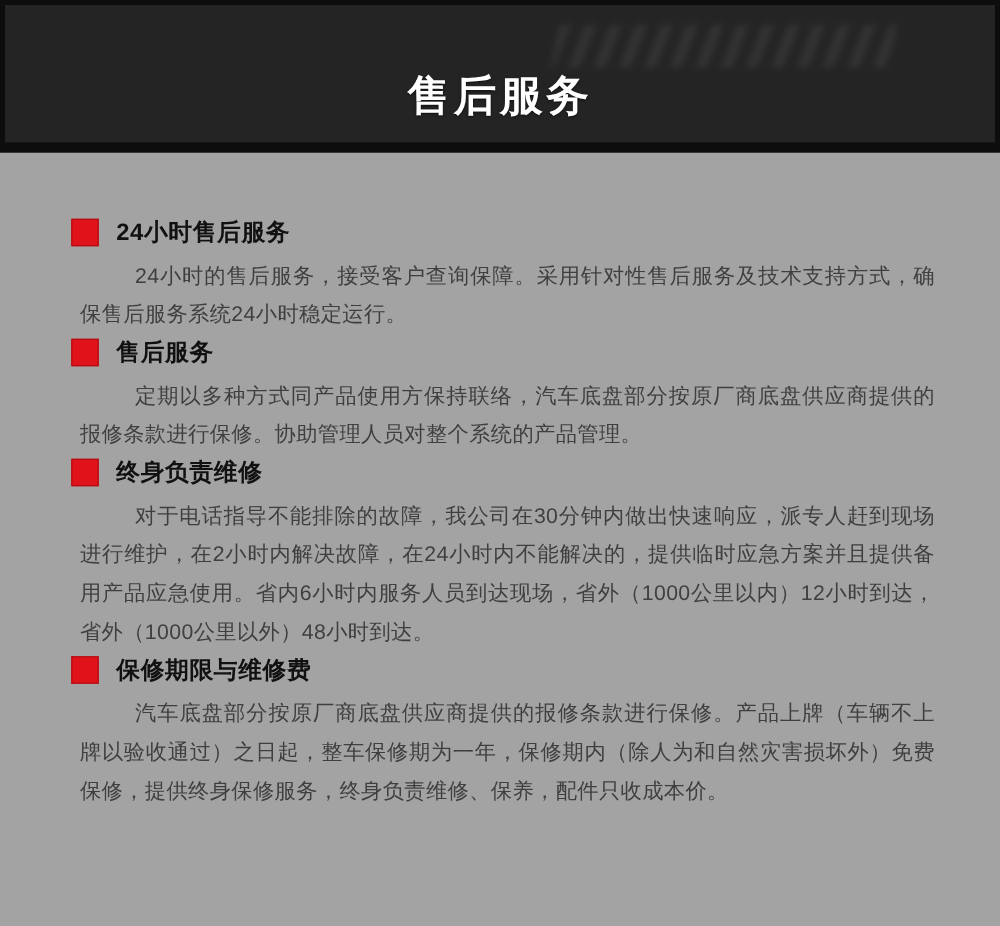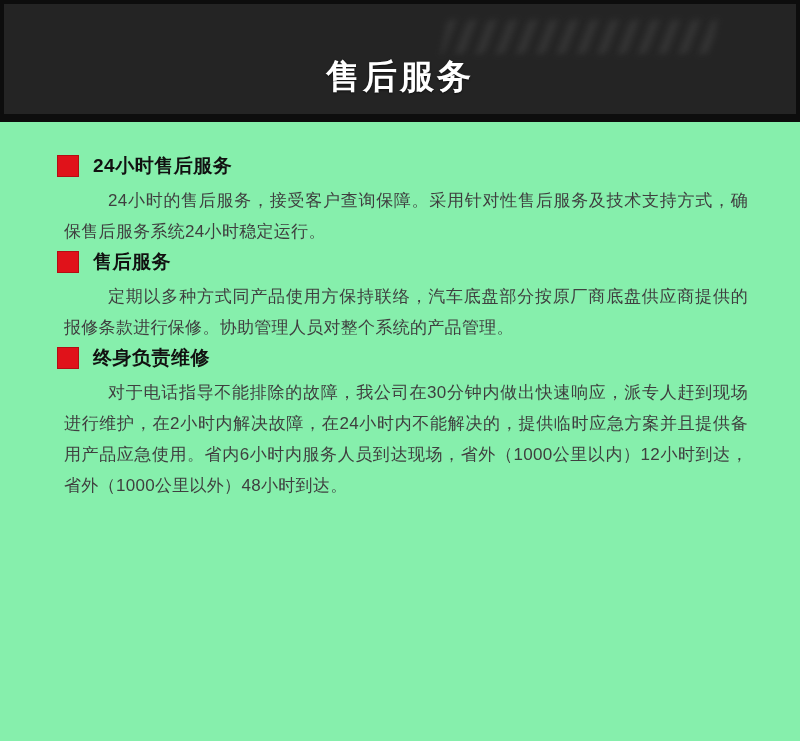--- a/index.html
+++ b/index.html
@@ -2,21 +2,21 @@
 <html><head>
 <meta charset="utf-8">
 <style>
   * { margin: 0; padding: 0; box-sizing: border-box; }
   html, body {
     width: 800px; height: 741px;
     background: #ffffff;
     font-family: "Liberation Sans", "DejaVu Sans", sans-serif;
     overflow: hidden;
   }
-  .page { width: 800px; height: 741px; position: relative; background: #86efac; }
+  .page { width: 800px; height: 741px; position: relative; background: #a3a3a3; }
 
   
   .banner {
     position: relative;
     width: 100%; height: 122px;
     background: #242424;
     border: 4px solid #0d0d0d;
     border-bottom-width: 8px;
     overflow: hidden;
   }
@@ -36,21 +36,21 @@
     width: 270px; height: 34px;
     background: repeating-linear-gradient(100deg,
       rgba(90,90,90,0.28) 0 9px, rgba(36,36,36,0) 9px 20px);
     filter: blur(3px);
     transform: skewX(-12deg);
     pointer-events: none;
   }
 
   
   .content {
-    padding: 32px 52px 0 57px;
+    padding: 52px 52px 0 57px;
   }
   .section { margin-bottom: 2px; }
   .section-head {
     display: flex;
     align-items: center;
     gap: 14px;
     height: 24px;
     margin-bottom: 7px;
   }
   .bullet {
@@ -112,15 +112,24 @@
     <div class="section">
       <div class="section-head">
         <span class="bullet"></span>
         <span class="section-title">终身负责维修</span>
       </div>
       <div class="section-body">
         <p>对于电话指导不能排除的故障，我公司在30分钟内做出快速响应，派专人赶到现场进行维护，在2小时内解决故障，在24小时内不能解决的，提供临时应急方案并且提供备用产品应急使用。省内6小时内服务人员到达现场，省外（1000公里以内）12小时到达，省外（1000公里以外）48小时到达。</p>
       </div>
     </div>
 
+    <div class="section">
+      <div class="section-head">
+        <span class="bullet"></span>
+        <span class="section-title">保修期限与维修费</span>
+      </div>
+      <div class="section-body">
+        <p>汽车底盘部分按原厂商底盘供应商提供的报修条款进行保修。产品上牌（车辆不上牌以验收通过）之日起，整车保修期为一年，保修期内（除人为和自然灾害损坏外）免费保修，提供终身保修服务，终身负责维修、保养，配件只收成本价。</p>
+      </div>
+    </div>
 
   </div>
 </div>
 
 </body></html>

